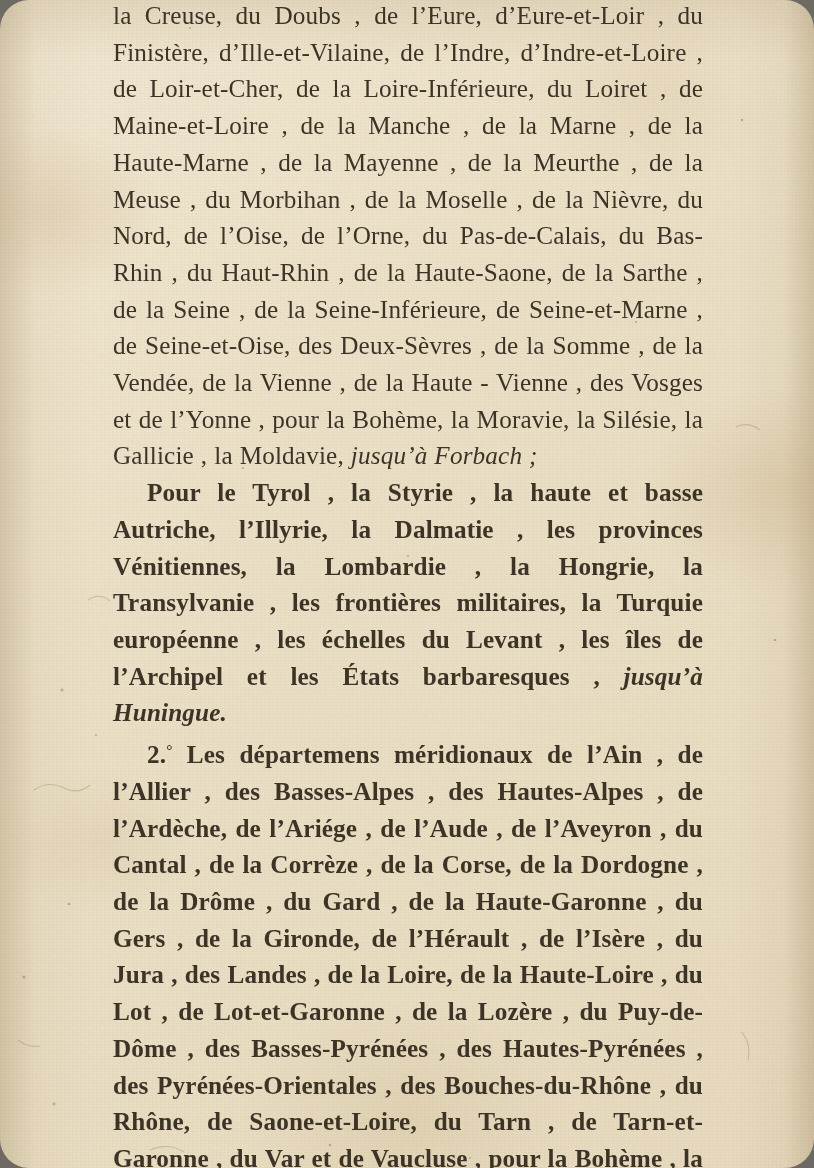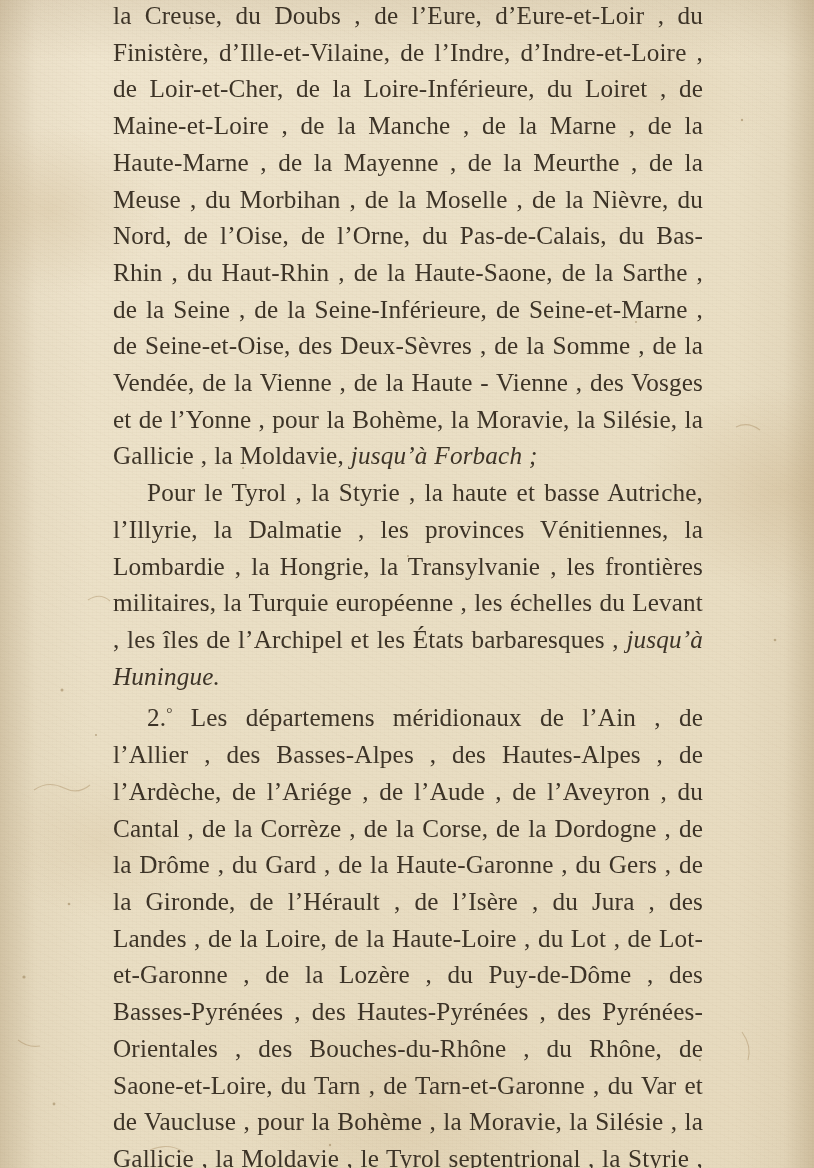--- a/index.html
+++ b/index.html
@@ -22,20 +22,21 @@
       radial-gradient(ellipse 140px 110px at 12% 72%, rgba(196,168,124,0.16), rgba(196,168,124,0) 70%),
       radial-gradient(ellipse 170px 130px at 80% 8%, rgba(198,170,126,0.15), rgba(198,170,126,0) 72%),
       
       linear-gradient(to right, rgba(150,124,84,0.28) 0px, rgba(150,124,84,0.05) 36px, rgba(0,0,0,0) 90px),
       linear-gradient(to left,  rgba(150,124,84,0.30) 0px, rgba(150,124,84,0.06) 30px, rgba(0,0,0,0) 80px),
       linear-gradient(to bottom, rgba(150,124,84,0.14) 0px, rgba(0,0,0,0) 60px),
       
       linear-gradient(140deg, #f0e6d0 0%, #eadfc5 45%, #e6d9bd 100%);
     font-family: "Liberation Serif", "DejaVu Serif", serif;
     color: #3c3327;
+    border-radius: 29px;
   }
   
   #grain {
     position: absolute;
     inset: 0;
     pointer-events: none;
     opacity: 0.55;
     background-image:
       repeating-linear-gradient(0deg, rgba(120,96,60,0.045) 0px, rgba(120,96,60,0.045) 1px, rgba(0,0,0,0) 1px, rgba(0,0,0,0) 3px),
       repeating-linear-gradient(90deg, rgba(120,96,60,0.035) 0px, rgba(120,96,60,0.035) 1px, rgba(0,0,0,0) 1px, rgba(0,0,0,0) 4px),
@@ -53,21 +54,21 @@
     margin: 0;
     font-size: 25.2px;
     line-height: 36.7px;
     text-align: justify;
     text-align-last: left;
     letter-spacing: 0.15px;
     word-spacing: 0.5px;
     text-indent: 0;
     -webkit-font-smoothing: antialiased;
   }
-  p.indent { text-indent: 34px; }
+  p.indent { text-indent: 34px; font-weight: bold; }
   i { font-style: italic; }
   .sup { font-size: 0.62em; vertical-align: 0.52em; letter-spacing: 0; }
 </style>
 </head>
 <body>
 
 <div id="page">
 
   <svg id="specks" width="814" height="1168" viewBox="0 0 814 1168" aria-hidden="true">
     <g fill="#8a6f45" opacity="0.45">

